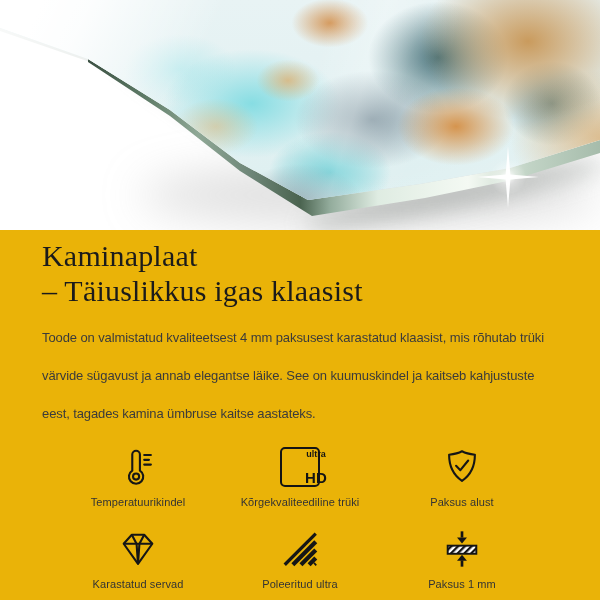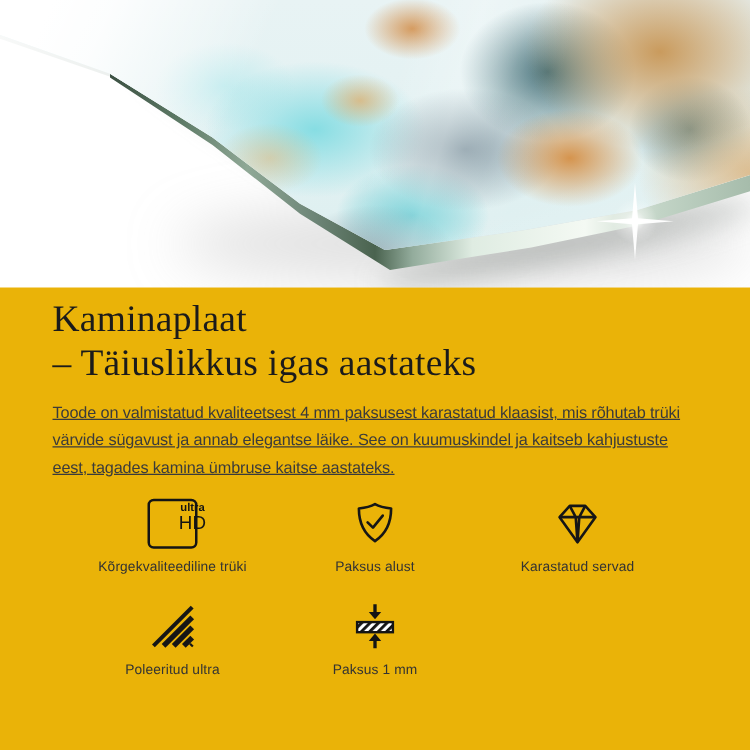--- a/index.html
+++ b/index.html
@@ -91,24 +91,23 @@
     font-weight: 500;
     font-size: 30px;
     line-height: 35px;
     letter-spacing: 0.2px;
     color: #1b1b1b;
   }
   .description {
     margin-top: 11px;
     max-width: 560px;
     font-size: 13px;
-    line-height: 22px;
+    line-height: 38px;
     letter-spacing: -0.1px;
     color: #3b3b3b;
-    text-decoration: underline;
   }
 
   
   .features {
     margin: 12px 15px 0;
     display: grid;
     grid-template-columns: repeat(3, 1fr);
     row-gap: 19px;
   }
   .feature { display: flex; flex-direction: column; align-items: center; }
@@ -121,26 +120,26 @@
     font-size: 11px;
     letter-spacing: 0.1px;
     color: #333333;
   }
   .icon-stroke { stroke: #161616; stroke-width: 2.2; fill: none; }
   .ultrahd-box {
     width: 40px; height: 40px;
     border: 2.5px solid #141414;
     border-radius: 5px;
     display: flex; flex-direction: column;
-    align-items: center; justify-content: flex-start;
+    align-items: center; justify-content: space-between;
     color: #141414;
     padding-left: 32px;
   }
   .ultrahd-top { font-size: 9px; font-weight: 700; line-height: 10px; }
-  .ultrahd-bottom { font-size: 15px; font-weight: 400; line-height: 15px; letter-spacing: 0.2px; }
+  .ultrahd-bottom { font-size: 15px; font-weight: 700; line-height: 15px; letter-spacing: 0.2px; }
 </style>
 </head>
 <body>
 
 <div class="page">
 
   <section class="hero">
     <div class="soft-shadow shadow-c"></div>
     <div class="soft-shadow shadow-a"></div>
     <div class="soft-shadow shadow-b"></div>
@@ -155,26 +154,36 @@
           <stop offset="100%" stop-color="#ffffff" stop-opacity="0"></stop>
         </radialGradient>
       </defs>
       <circle cx="35" cy="35" r="18" fill="url(#glow)"></circle>
       <path d="M35 4 L37.4 32.6 L66 35 L37.4 37.4 L35 66 L32.6 37.4 L4 35 L32.6 32.6 Z" fill="#ffffff" opacity="0.95"></path>
       <path d="M35 20 L36 34 L50 35 L36 36 L35 50 L34 36 L20 35 L34 34 Z" fill="#ffffff"></path>
     </svg>
   </section>
 
   <section class="content">
-    <h1 class="title"><span>Kaminaplaat</span><br><span>– Täiuslikkus igas aastateks</span></h1>
+    <h1 class="title"><span>Kaminaplaat</span><br><span>– Täiuslikkus igas klaasist</span></h1>
 
     <p class="description">Toode on valmistatud kvaliteetsest 4 mm paksusest karastatud klaasist, mis rõhutab trüki värvide sügavust ja annab elegantse läike. See on kuumuskindel ja kaitseb kahjustuste eest, tagades kamina ümbruse kaitse aastateks.</p>
 
     <div class="features">
 
+      <div class="feature">
+        <div class="feature-icon">
+          <svg width="42" height="42" viewBox="0 0 44 44" aria-hidden="true">
+            <path class="icon-stroke" stroke-linecap="round" d="M16 25.7 L16 9 A4 4 0 0 1 24 9 L24 25.7 A7.5 7.5 0 1 1 16 25.7 Z"></path>
+            <circle class="icon-stroke" cx="20" cy="32" r="3.2"></circle>
+            <path class="icon-stroke" stroke-linecap="round" d="M28.5 9.5 H35.5 M28.5 14.5 H33.5 M28.5 19.5 H35.5"></path>
+          </svg>
+        </div>
+        <div class="feature-label">Temperatuurikindel</div>
+      </div>
 
       <div class="feature">
         <div class="feature-icon">
           <div class="ultrahd-box">
             <span class="ultrahd-top">ultra</span>
             <span class="ultrahd-bottom">HD</span>
           </div>
         </div>
         <div class="feature-label">Kõrgekvaliteediline trüki</div>
       </div>

